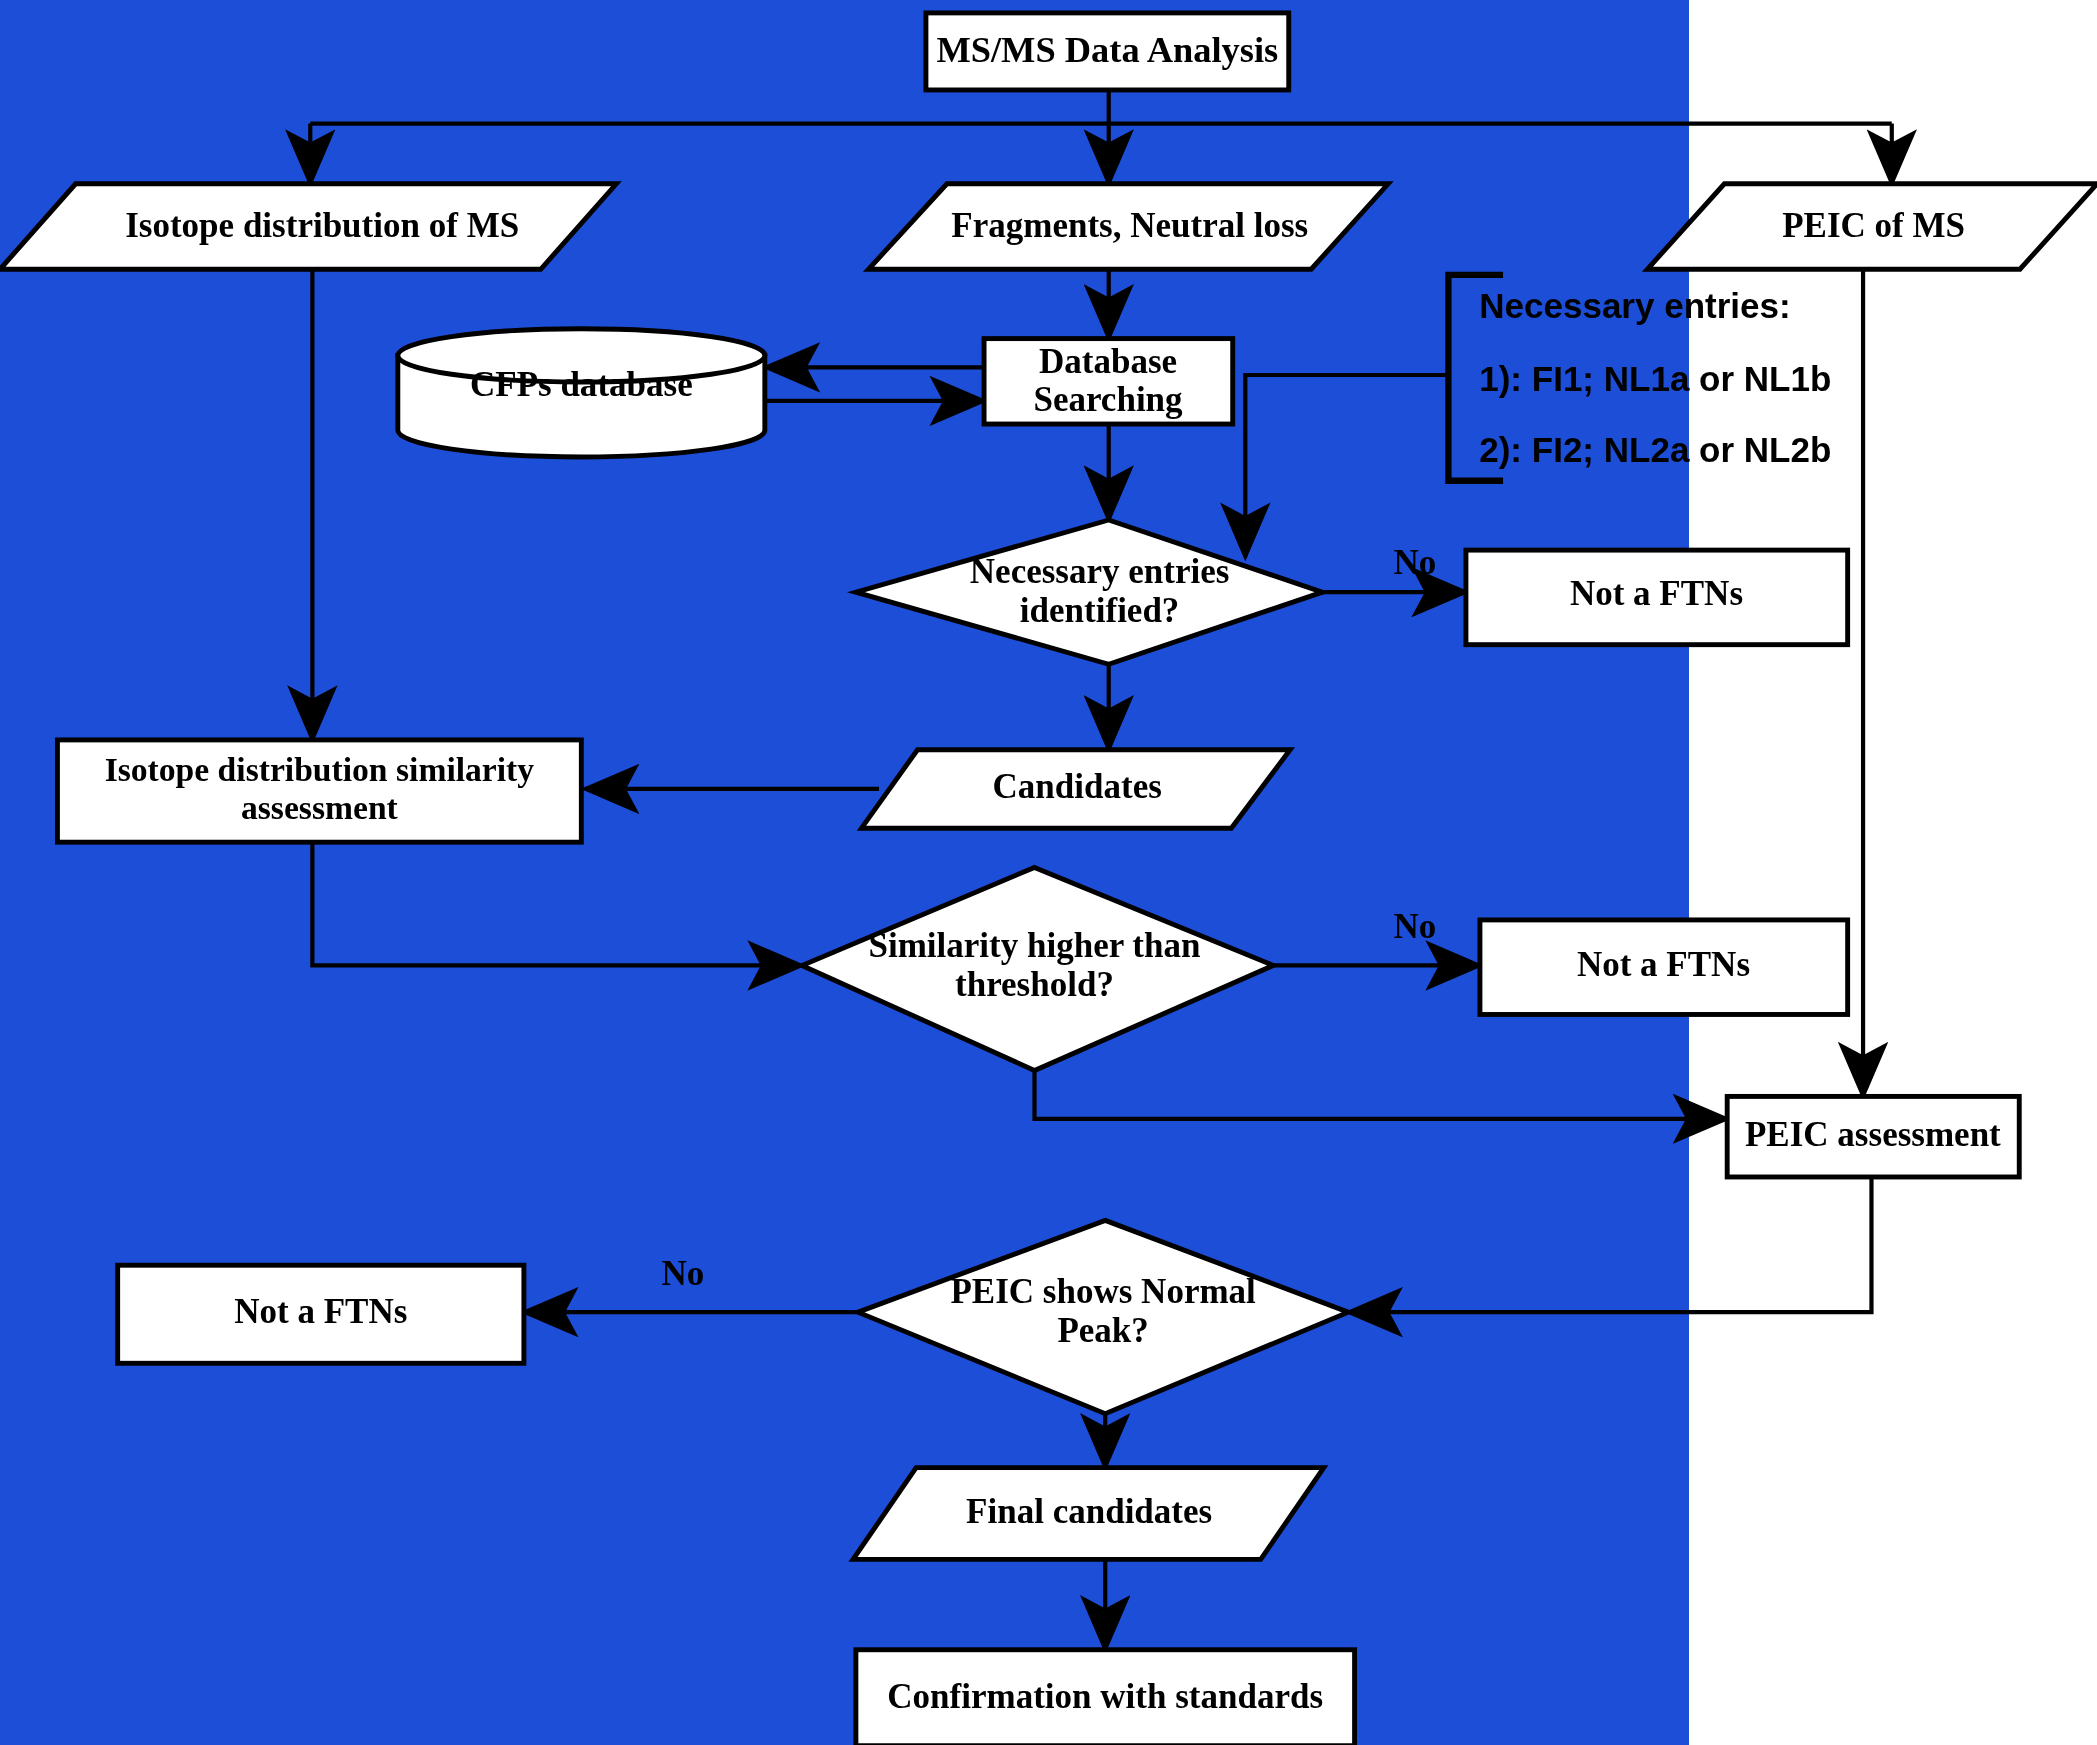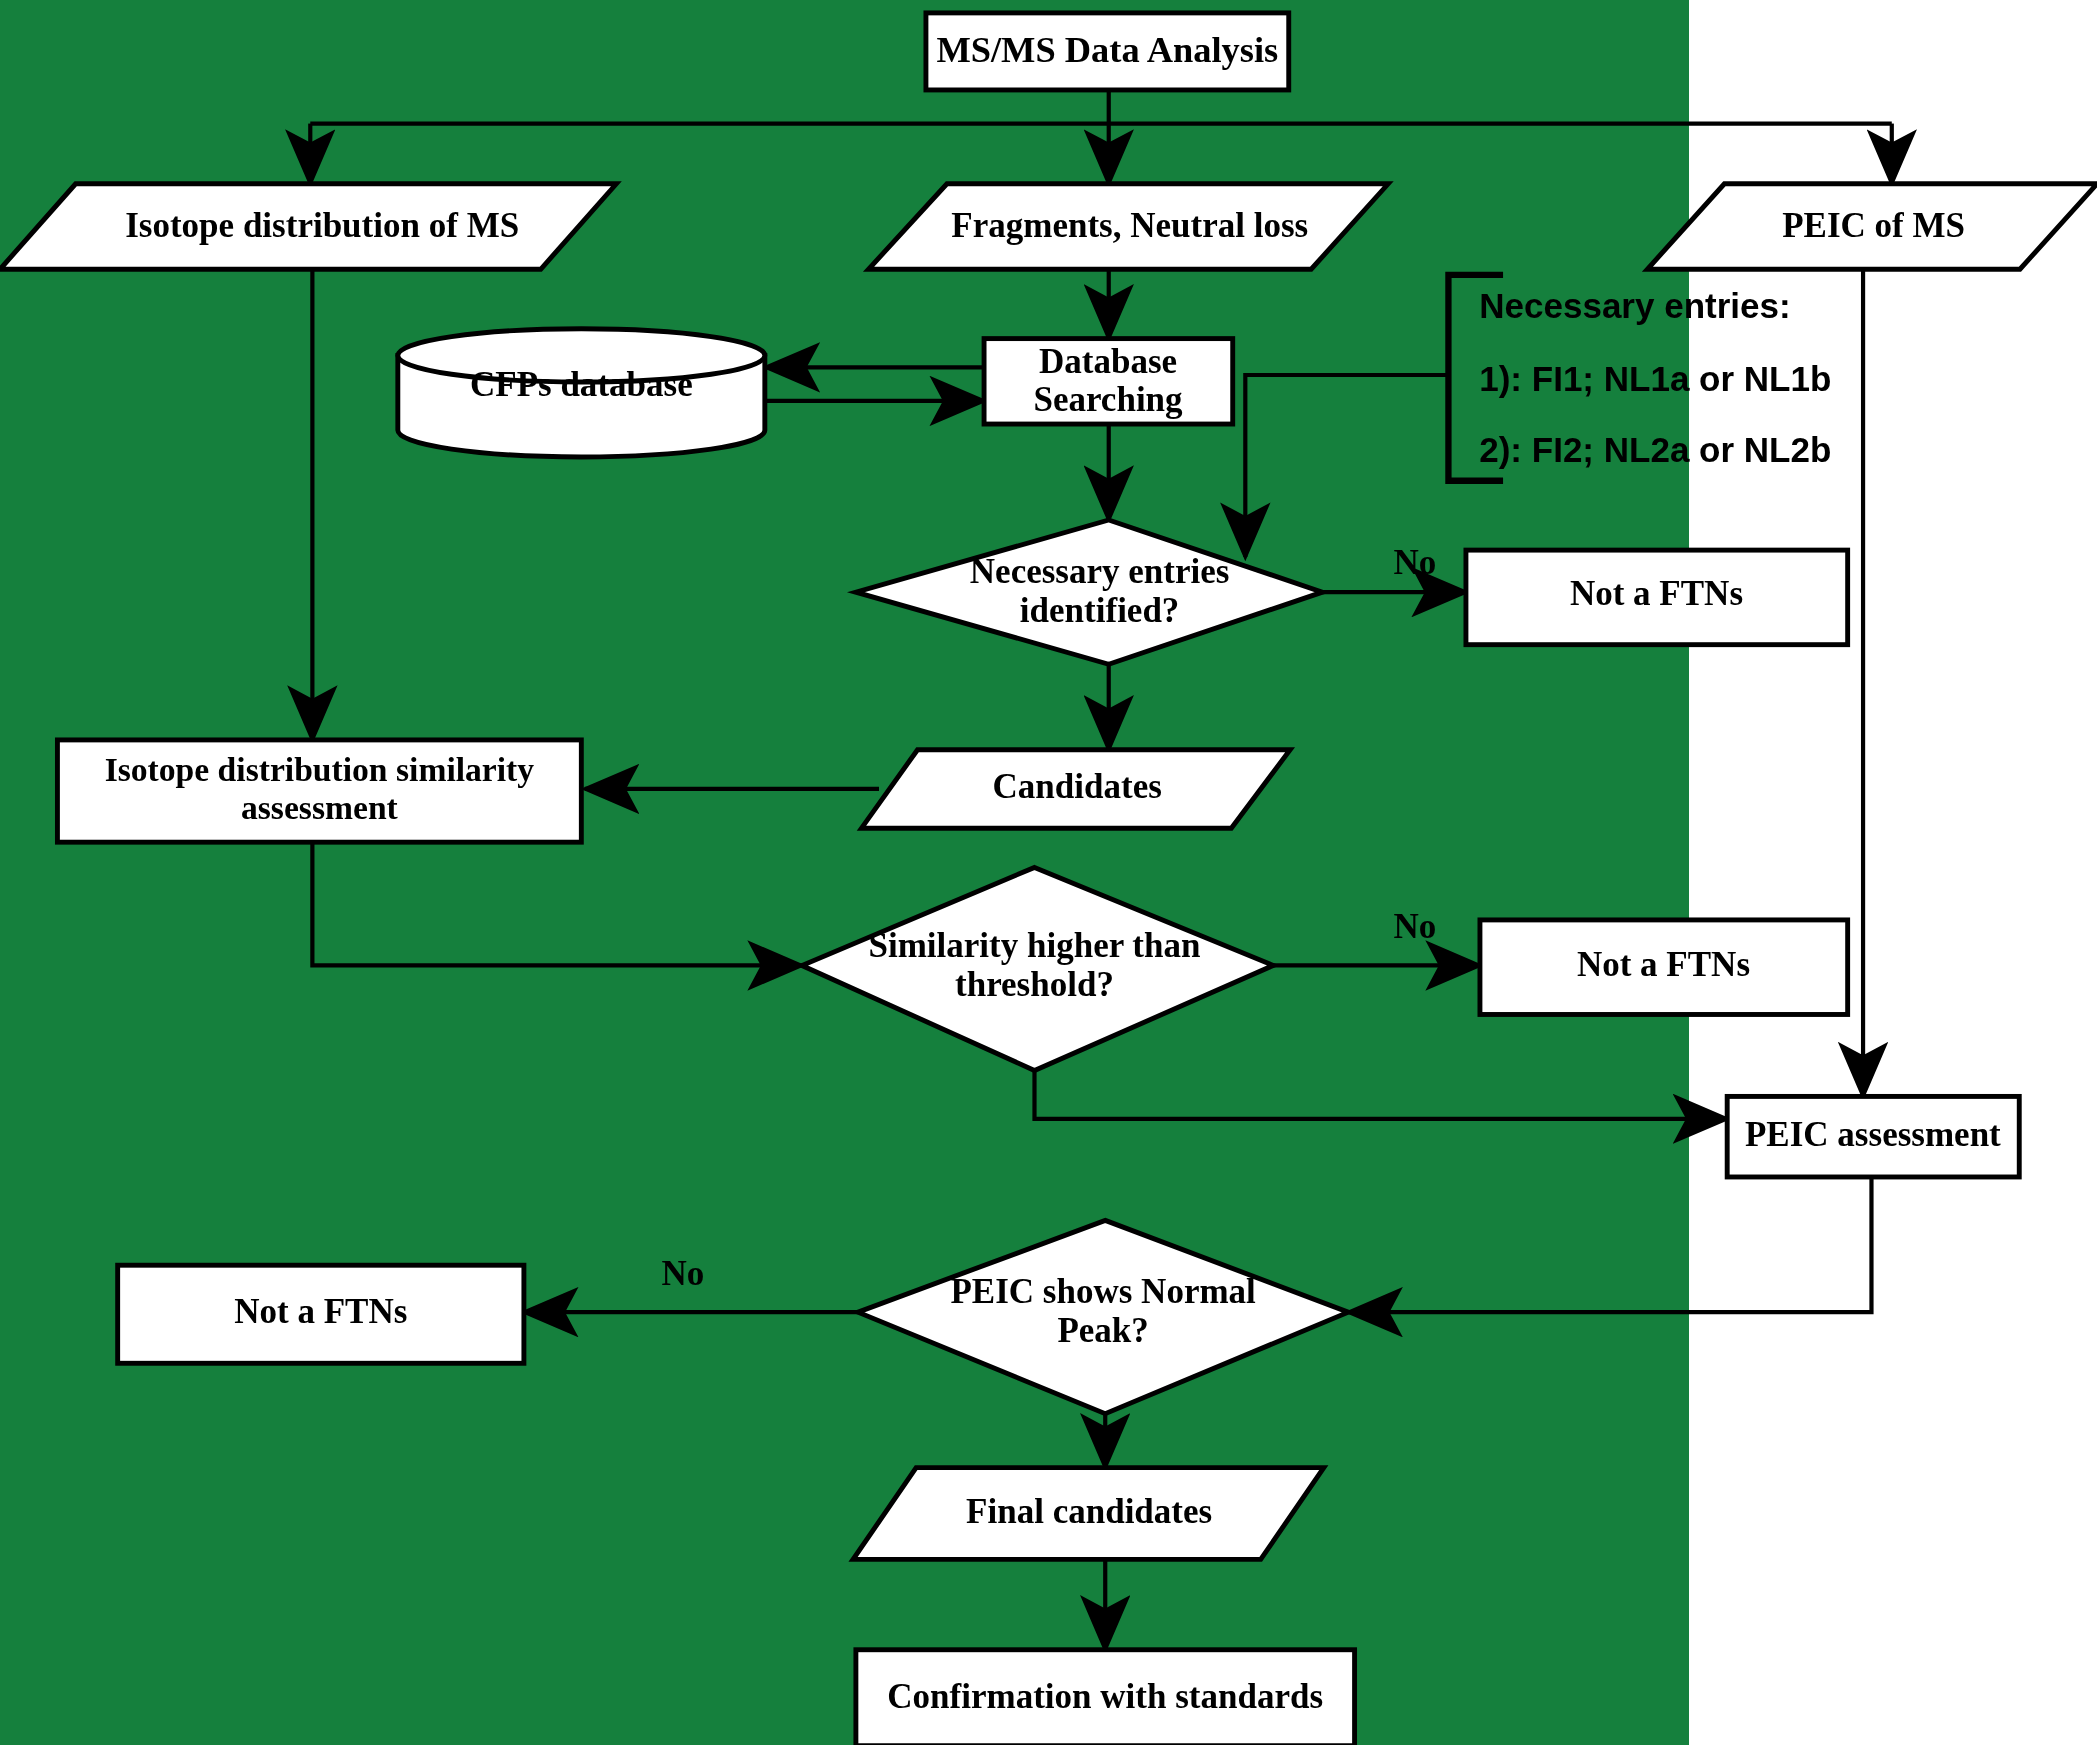--- a/index.html
+++ b/index.html
@@ -4,21 +4,21 @@
 <style>
   html, body {
     margin: 0;
     padding: 0;
     background: #ffffff;
   }
   #flowchart-root {
     position: relative;
     width: 1689px;
     height: 1746px;
-    background: #15803d;
+    background: #1d4ed8;
     font-family: "Liberation Serif", serif;
   }
   svg.fc {
     display: block;
     width: 2097px;
     height: 1746px;
   }
   .shape {
     fill: #ffffff;
     stroke: #000000;

